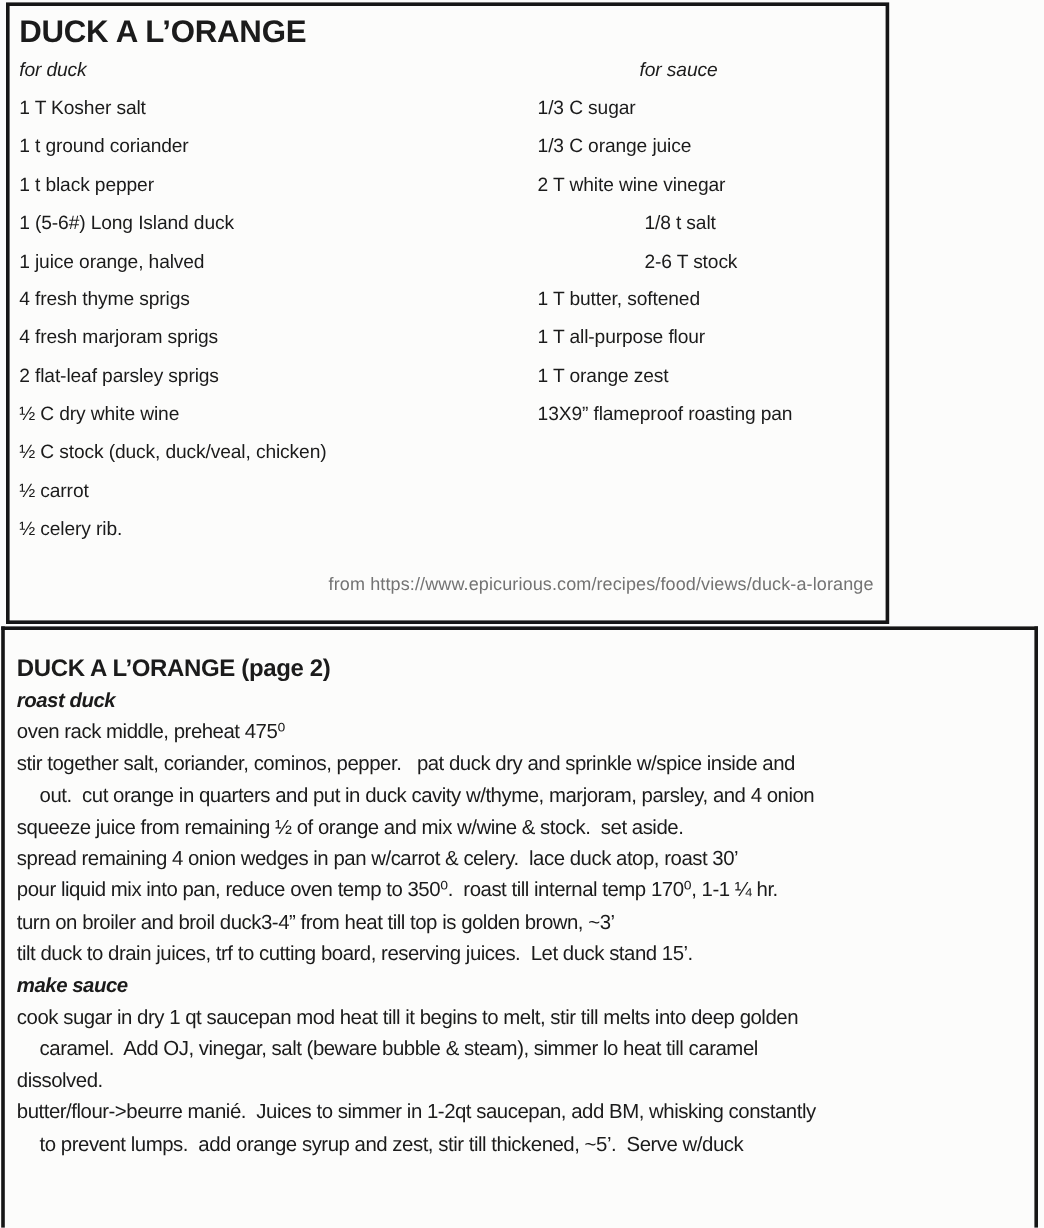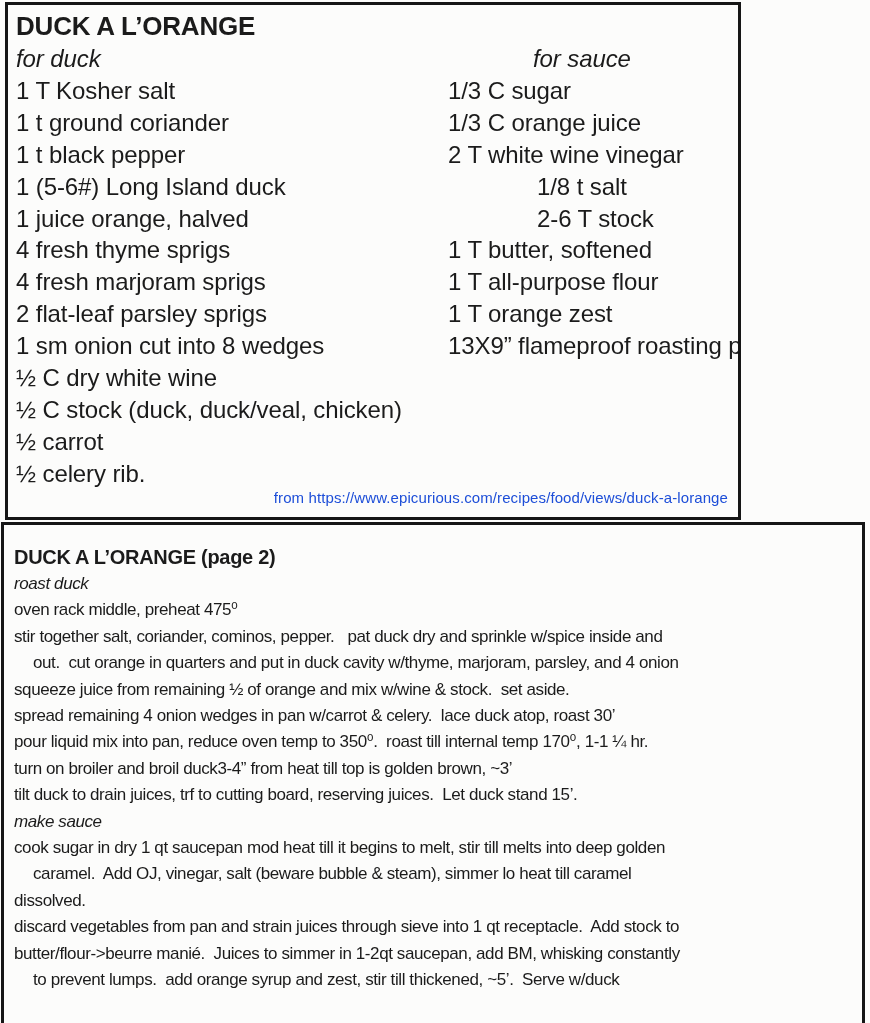--- a/index.html
+++ b/index.html
@@ -8,53 +8,52 @@
     background:#fcfcfb;color:#1b1b1b;
     font-family:"Liberation Sans","DejaVu Sans",sans-serif;
   }
   .card{position:absolute;box-sizing:border-box;border:3px solid #161616;background:transparent;}
   
   #card1{left:5px;top:2px;width:736px;height:518px;padding:4px 8px;overflow:hidden;}
   .c1-title{font-size:26px;font-weight:bold;line-height:34px;letter-spacing:-0.2px;white-space:pre;}
   .cols{display:flex;}
   .col-left{width:432px;flex:0 0 432px;}
   .col-right{flex:1;}
-  .c1-line{font-size:24px;line-height:31.9px;white-space:pre;letter-spacing:-0.1px;}
+  .c1-line{font-size:16px;line-height:31.9px;white-space:pre;letter-spacing:-0.1px;}
   .c1-heading{font-style:italic;}
   .col-right .c1-heading{padding-left:85px;}
   .c1-indent{padding-left:89px;}
   .source-note{
-    position:absolute;right:10px;bottom:11px;
-    font-size:15px;color:#1d4ed8;letter-spacing:0.1px;white-space:pre;
+    position:absolute;right:10px;bottom:21px;
+    font-size:15px;color:#737373;letter-spacing:0.1px;white-space:pre;
   }
   
   #card2{left:1px;top:522px;width:864px;height:501px;border-bottom:none;padding:19px 10px 0 10px;overflow:hidden;}
   .c2-title{font-size:20px;font-weight:bold;line-height:27px;letter-spacing:-0.3px;white-space:pre;}
   .c2-line{font-size:17px;line-height:26.4px;letter-spacing:-0.4px;white-space:pre-wrap;}
-  .c2-italic{font-style:italic;}
+  .c2-italic{font-style:italic;font-weight:bold;}
   .c2-indent{padding-left:19px;}
 </style>
 </head>
 <body>
 
 <div id="card1" class="card">
   <div class="c1-title">DUCK A L’ORANGE</div>
 
   <div class="cols">
     <div class="col-left">
       <div class="c1-line c1-heading">for duck</div>
       <div class="c1-line">1 T Kosher salt</div>
       <div class="c1-line">1 t ground coriander</div>
       <div class="c1-line">1 t black pepper</div>
       <div class="c1-line">1 (5-6#) Long Island duck</div>
       <div class="c1-line">1 juice orange, halved</div>
       <div class="c1-line">4 fresh thyme sprigs</div>
       <div class="c1-line">4 fresh marjoram sprigs</div>
       <div class="c1-line">2 flat-leaf parsley sprigs</div>
-      <div class="c1-line">1 sm onion cut into 8 wedges</div>
       <div class="c1-line">½ C dry white wine</div>
       <div class="c1-line">½ C stock (duck, duck/veal, chicken)</div>
       <div class="c1-line">½ carrot</div>
       <div class="c1-line">½ celery rib.</div>
     </div>
 
     <div class="col-right">
       <div class="c1-line c1-heading">for sauce</div>
       <div class="c1-line">1/3 C sugar</div>
       <div class="c1-line">1/3 C orange juice</div>
@@ -79,16 +78,15 @@
   <div class="c2-line c2-indent">out.  cut orange in quarters and put in duck cavity w/thyme, marjoram, parsley, and 4 onion</div>
   <div class="c2-line">squeeze juice from remaining ½ of orange and mix w/wine &amp; stock.  set aside.</div>
   <div class="c2-line">spread remaining 4 onion wedges in pan w/carrot &amp; celery.  lace duck atop, roast 30’</div>
   <div class="c2-line">pour liquid mix into pan, reduce oven temp to 350⁰.  roast till internal temp 170⁰, 1-1 ¼ hr.</div>
   <div class="c2-line">turn on broiler and broil duck3-4” from heat till top is golden brown, ~3’</div>
   <div class="c2-line">tilt duck to drain juices, trf to cutting board, reserving juices.  Let duck stand 15’.</div>
   <div class="c2-line c2-italic">make sauce</div>
   <div class="c2-line">cook sugar in dry 1 qt saucepan mod heat till it begins to melt, stir till melts into deep golden</div>
   <div class="c2-line c2-indent">caramel.  Add OJ, vinegar, salt (beware bubble &amp; steam), simmer lo heat till caramel</div>
   <div class="c2-line">dissolved.</div>
-  <div class="c2-line">discard vegetables from pan and strain juices through sieve into 1 qt receptacle.  Add stock to</div>
   <div class="c2-line">butter/flour-&gt;beurre manié.  Juices to simmer in 1-2qt saucepan, add BM, whisking constantly</div>
   <div class="c2-line c2-indent">to prevent lumps.  add orange syrup and zest, stir till thickened, ~5’.  Serve w/duck</div>
 </div>
 
 </body></html>

